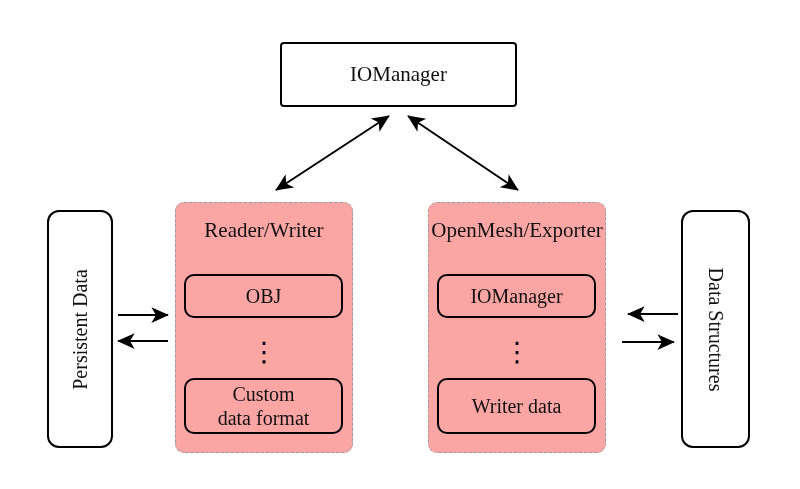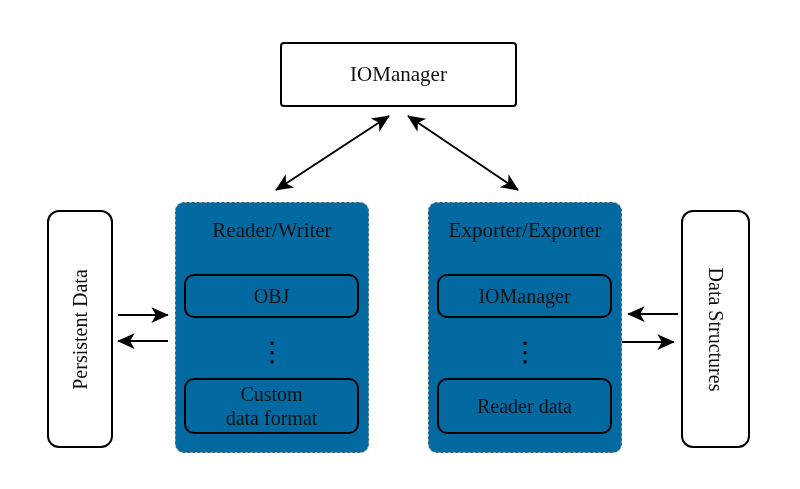--- a/index.html
+++ b/index.html
@@ -51,22 +51,22 @@
   .side-right { left: 681px; top: 210px; width: 69px; height: 238px; }
   .vtext {
     white-space: nowrap;
     font-size: 20px;
   }
   .vtext.ccw { transform: rotate(-90deg); }
   .vtext.cw  { transform: rotate(90deg); }
   .group {
     position: absolute;
     top: 202px;
-    width: 194px; height: 251px;
-    background: #0369a1;
+    width: 178px; height: 251px;
+    background: #fca5a5;
     border: 1.8px dashed #9b9b9b;
     border-radius: 9px;
     box-sizing: border-box;
   }
   .group-left  { left: 175px; }
   .group-right { left: 428px; }
   .group-label {
     position: absolute;
     top: 15px; left: 0; right: 0;
     text-align: center;
@@ -141,27 +141,27 @@
       <span>OBJ</span>
     </div>
     <div class="ellipsis">⋮</div>
     <div class="inner-node inner-bottom">
       <span>Custom</span>
       <span>data format</span>
     </div>
   </div>
 
   <div class="group group-right">
-    <div class="group-label">Exporter/Exporter</div>
+    <div class="group-label">OpenMesh/Exporter</div>
     <div class="inner-node inner-top">
       <span>IOManager</span>
     </div>
     <div class="ellipsis">⋮</div>
     <div class="inner-node inner-bottom">
-      <span>Reader data</span>
+      <span>Writer data</span>
     </div>
   </div>
 
   <div class="side-node side-left">
     <span class="vtext ccw">Persistent Data</span>
   </div>
 
   <div class="side-node side-right">
     <span class="vtext cw">Data Structures</span>
   </div>

